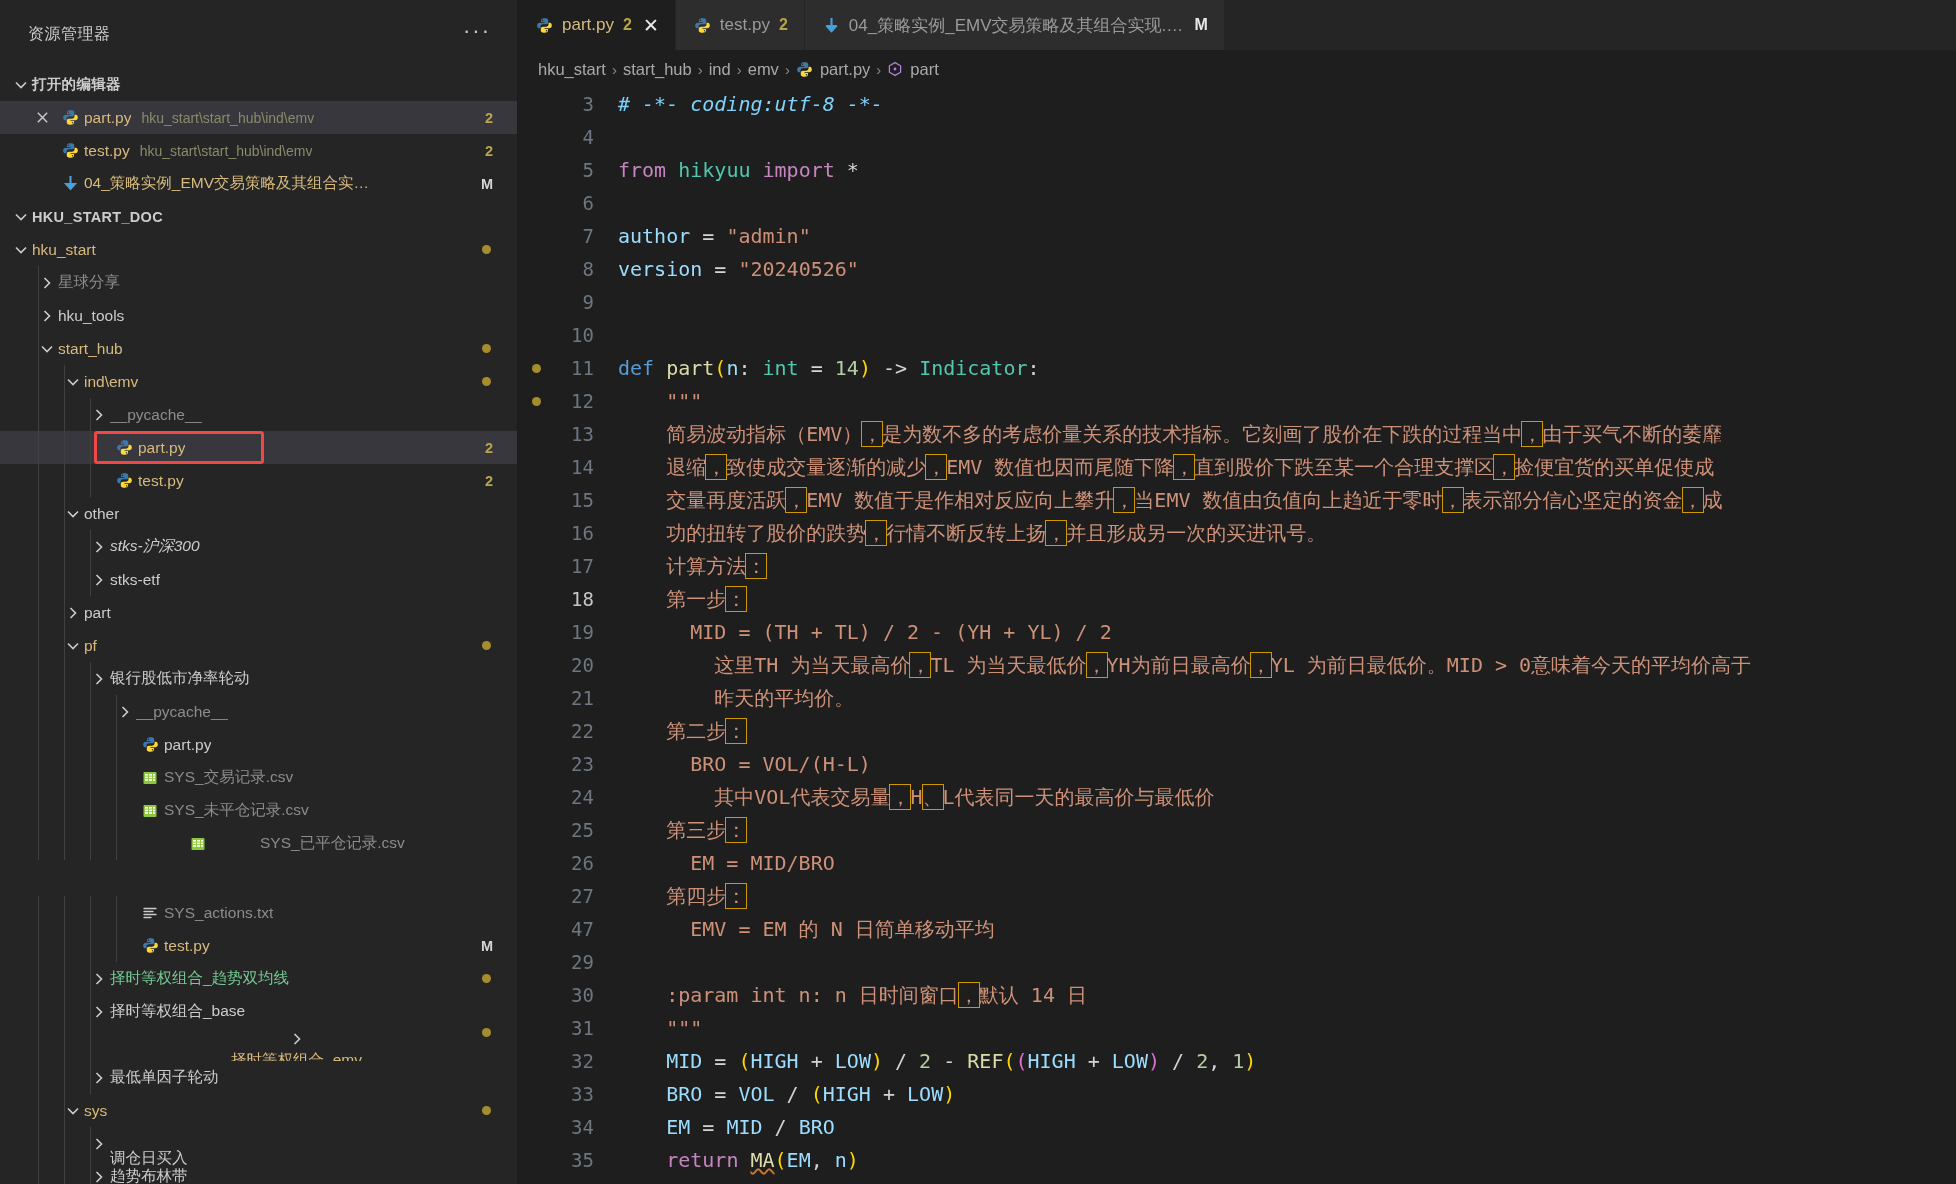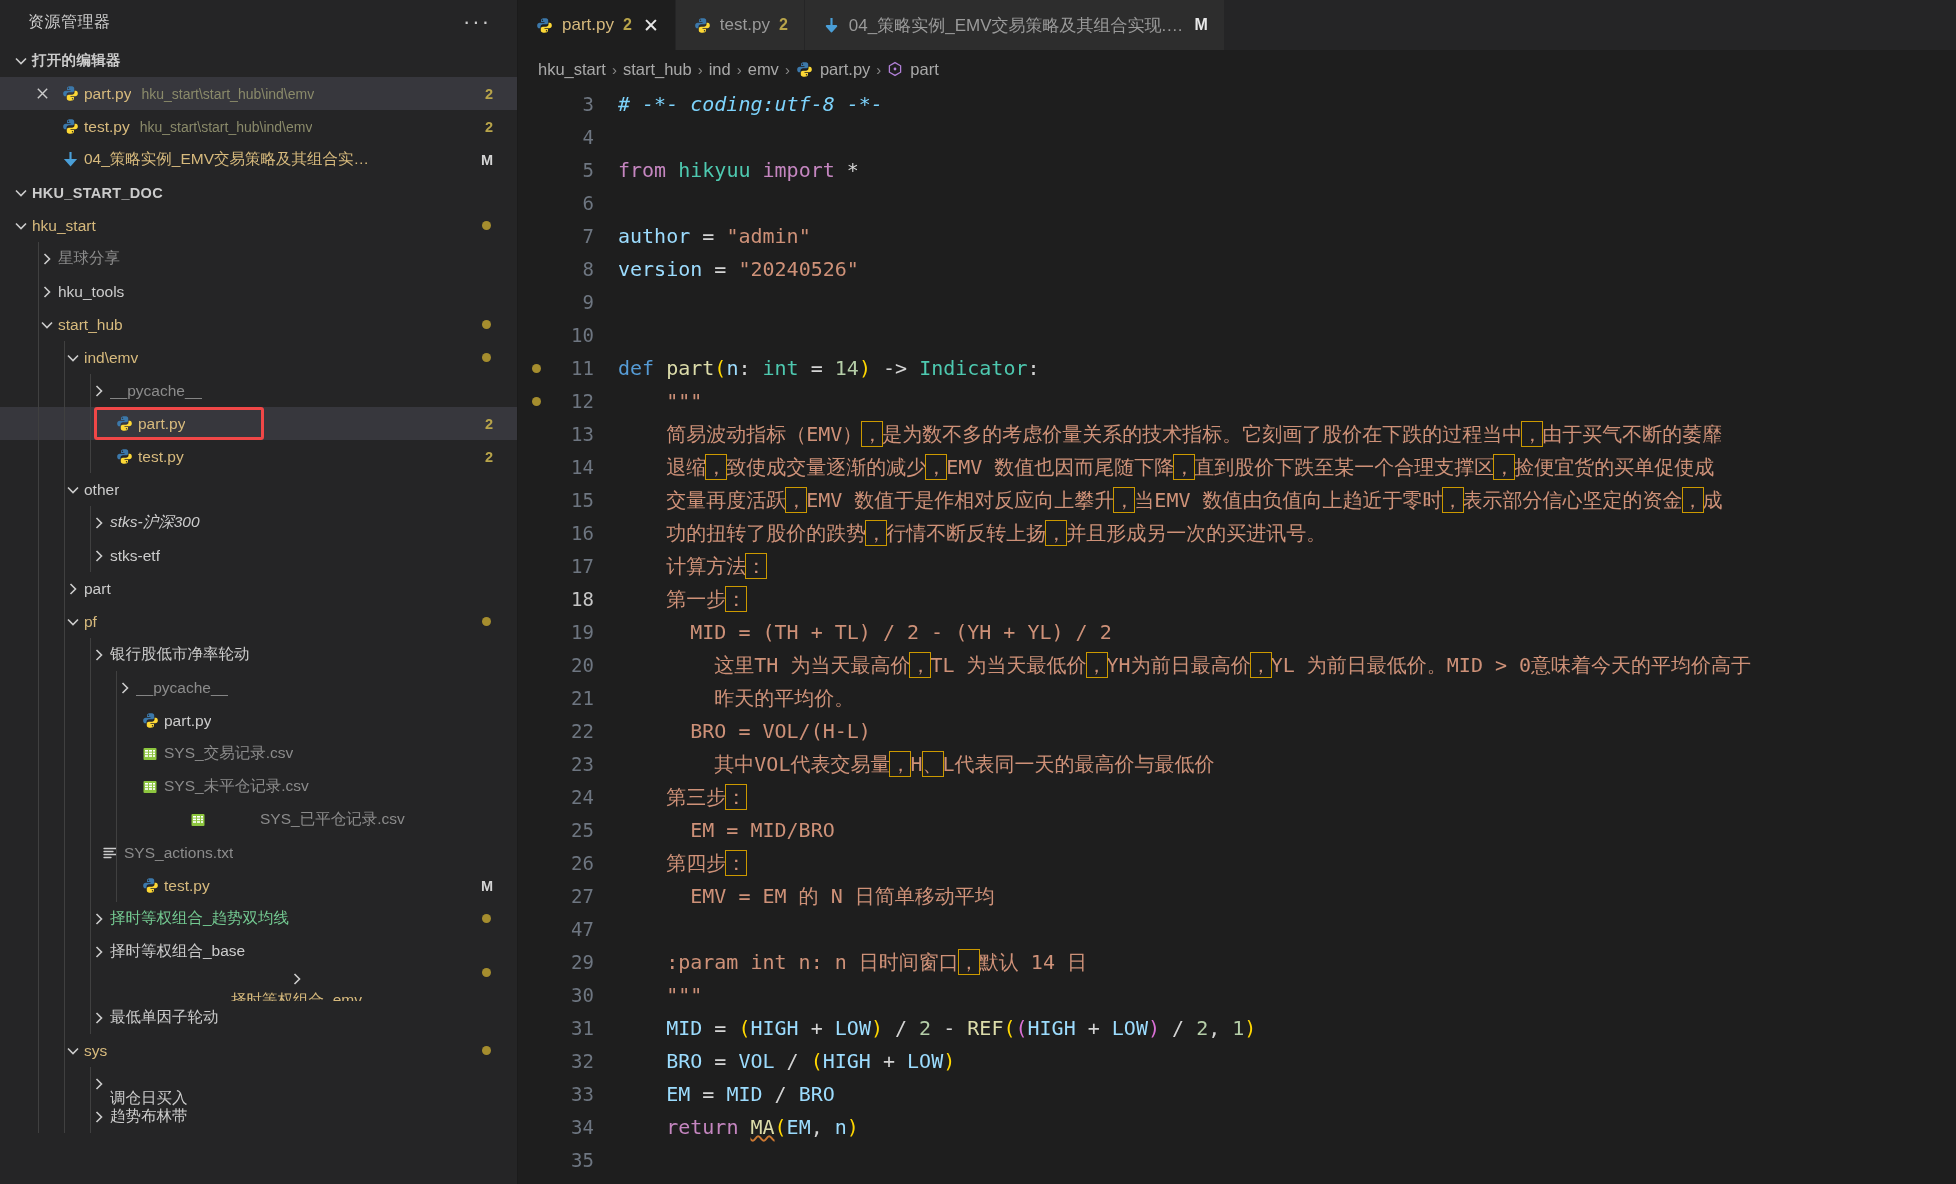--- a/index.html
+++ b/index.html
@@ -13,23 +13,23 @@
 
   
   .sidebar {
     width: 518px; flex: 0 0 518px;
     background: #252526;
     display: flex; flex-direction: column;
     border-right: 1px solid #1b1b1b;
     overflow: hidden;
   }
   .sb-title {
-    height: 44px; display: flex; align-items: center;
+    height: 44px; display: flex; 
     padding: 0 18px 0 28px;
-    color: #cccccc; font-size: 16px; letter-spacing: .5px;
+    color: #cccccc; font-size: 16px; letter-spacing: .5px; margin-top: 24px;
   }
   .sb-title .sb-title-text { flex: 1; }
   .sb-more {
     color: #cccccc; font-size: 22px; line-height: 10px;
     padding: 2px 8px; cursor: pointer; letter-spacing: 2px;
   }
   .section-header {
     height: 33px; display: flex; align-items: center;
     color: #cccccc; font-size: 14.5px; font-weight: bold;
     padding-left: 10px; cursor: pointer; letter-spacing: .3px;
@@ -480,21 +480,21 @@
                 <rect x="7" y="6.6" width="3" height="1.6"></rect>
                 <rect x="11" y="6.6" width="2" height="1.6"></rect>
                 <rect x="3" y="9.2" width="3" height="1.6"></rect>
                 <rect x="7" y="9.2" width="3" height="1.6"></rect>
                 <rect x="11" y="9.2" width="2" height="1.6"></rect>
               </g>
             </svg>
           </span>
           <span class="label" style="color: rgb(140, 140, 140);">SYS_已平仓记录.csv</span>
         </div>
-        <div class="row" style="padding-left: 74px;">
+        <div class="row" style="padding-left: 114px; margin-top: 36px;">
           <span class="guide" style="left: 38px;"></span>
           <span class="guide" style="left: 64px;"></span>
           <span class="guide" style="left: 90px;"></span>
           <span class="guide" style="left: 116px;"></span>
           <span class="chev"></span>
           <span class="ficon">
             <svg width="16" height="16" viewBox="0 0 16 16">
               <g stroke="#cccccc" stroke-width="1.3" stroke-linecap="round">
                 <path d="M2 3.5h12M2 6.5h9M2 9.5h12M2 12.5h7"></path>
               </g>
@@ -724,20 +724,21 @@
           <div class="cl"><span class="doc">    """</span></div>
           <div class="cl"><span class="doc">    简易波动指标（EMV）<span class="uniboxo">，</span>是为数不多的考虑价量关系的技术指标。它刻画了股价在下跌的过程当中<span class="uniboxo">，</span>由于买气不断的萎靡</span></div>
           <div class="cl"><span class="doc">    退缩<span class="uniboxo">，</span>致使成交量逐渐的减少<span class="uniboxo">，</span>EMV 数值也因而尾随下降<span class="uniboxo">，</span>直到股价下跌至某一个合理支撑区<span class="uniboxo">，</span>捡便宜货的买单促使成</span></div>
           <div class="cl"><span class="doc">    交量再度活跃<span class="uniboxo">，</span>EMV 数值于是作相对反应向上攀升<span class="uniboxo">，</span>当EMV 数值由负值向上趋近于零时<span class="uniboxo">，</span>表示部分信心坚定的资金<span class="uniboxo">，</span>成</span></div>
           <div class="cl"><span class="doc">    功的扭转了股价的跌势<span class="uniboxo">，</span>行情不断反转上扬<span class="uniboxo">，</span>并且形成另一次的买进讯号。</span></div>
           <div class="cl"><span class="doc">    计算方法<span class="uniboxo">：</span></span></div>
           <div class="cl cur"><span class="doc">    第一步<span class="uniboxo">：</span></span></div>
           <div class="cl"><span class="doc">      MID = (TH + TL) / 2 - (YH + YL) / 2</span></div>
           <div class="cl"><span class="doc">        这里TH 为当天最高价<span class="uniboxo">，</span>TL 为当天最低价<span class="uniboxo">，</span>YH为前日最高价<span class="uniboxo">，</span>YL 为前日最低价。MID &gt; 0意味着今天的平均价高于</span></div>
           <div class="cl"><span class="doc">        昨天的平均价。</span></div>
+          <div class="cl"><span class="doc">    第二步<span class="uniboxo">：</span></span></div>
           <div class="cl"><span class="doc">      BRO = VOL/(H-L)</span></div>
           <div class="cl"><span class="doc">        其中VOL代表交易量<span class="uniboxo">，</span>H<span class="uniboxo">、</span>L代表同一天的最高价与最低价</span></div>
           <div class="cl"><span class="doc">    第三步<span class="uniboxo">：</span></span></div>
           <div class="cl"><span class="doc">      EM = MID/BRO</span></div>
           <div class="cl"><span class="doc">    第四步<span class="uniboxo">：</span></span></div>
           <div class="cl"><span class="doc">      EMV = EM 的 N 日简单移动平均</span></div>
           <div class="cl"><span class="doc"></span></div>
           <div class="cl"><span class="doc">    :param int n: n 日时间窗口<span class="uniboxo">，</span>默认 14 日</span></div>
           <div class="cl"><span class="doc">    """</span></div>
           <div class="cl">    <span class="var">MID</span> <span class="op">=</span> <span class="brk1">(</span><span class="var">HIGH</span> <span class="op">+</span> <span class="var">LOW</span><span class="brk1">)</span> <span class="op">/</span> <span class="num">2</span> <span class="op">-</span> <span class="fn">REF</span><span class="brk1">(</span><span class="brk2">(</span><span class="var">HIGH</span> <span class="op">+</span> <span class="var">LOW</span><span class="brk2">)</span> <span class="op">/</span> <span class="num">2</span><span class="op">,</span> <span class="num">1</span><span class="brk1">)</span></div>

